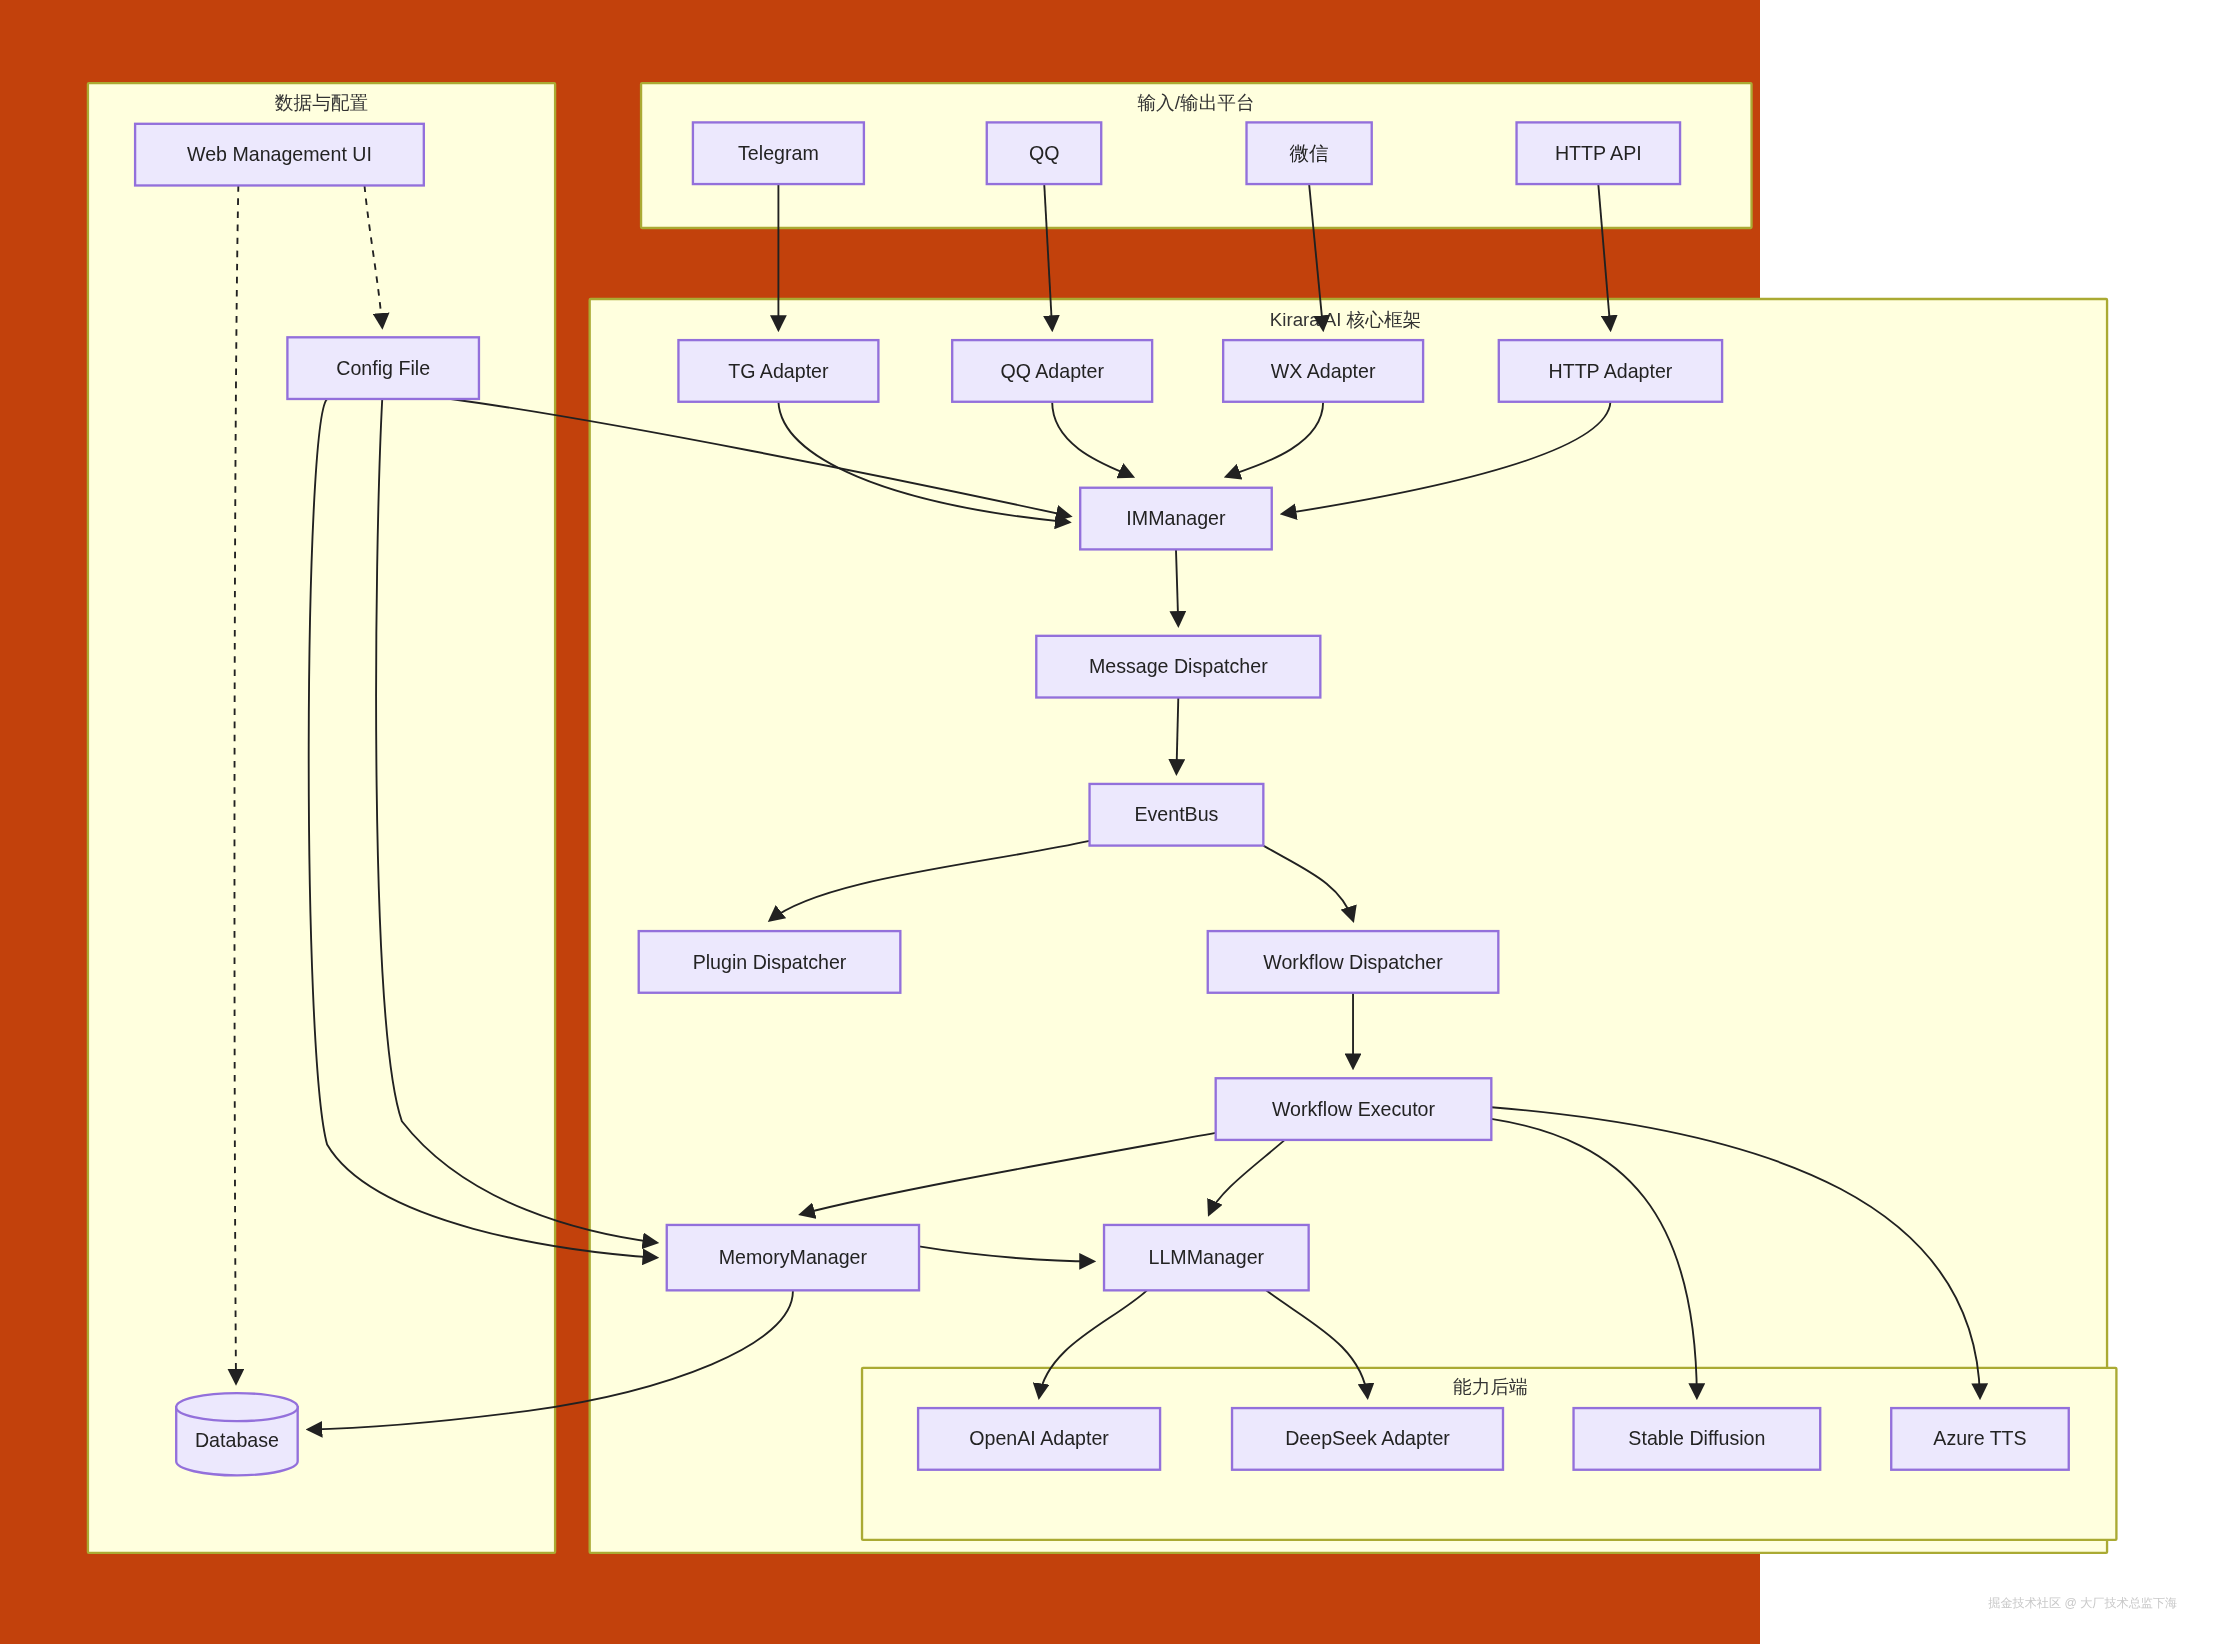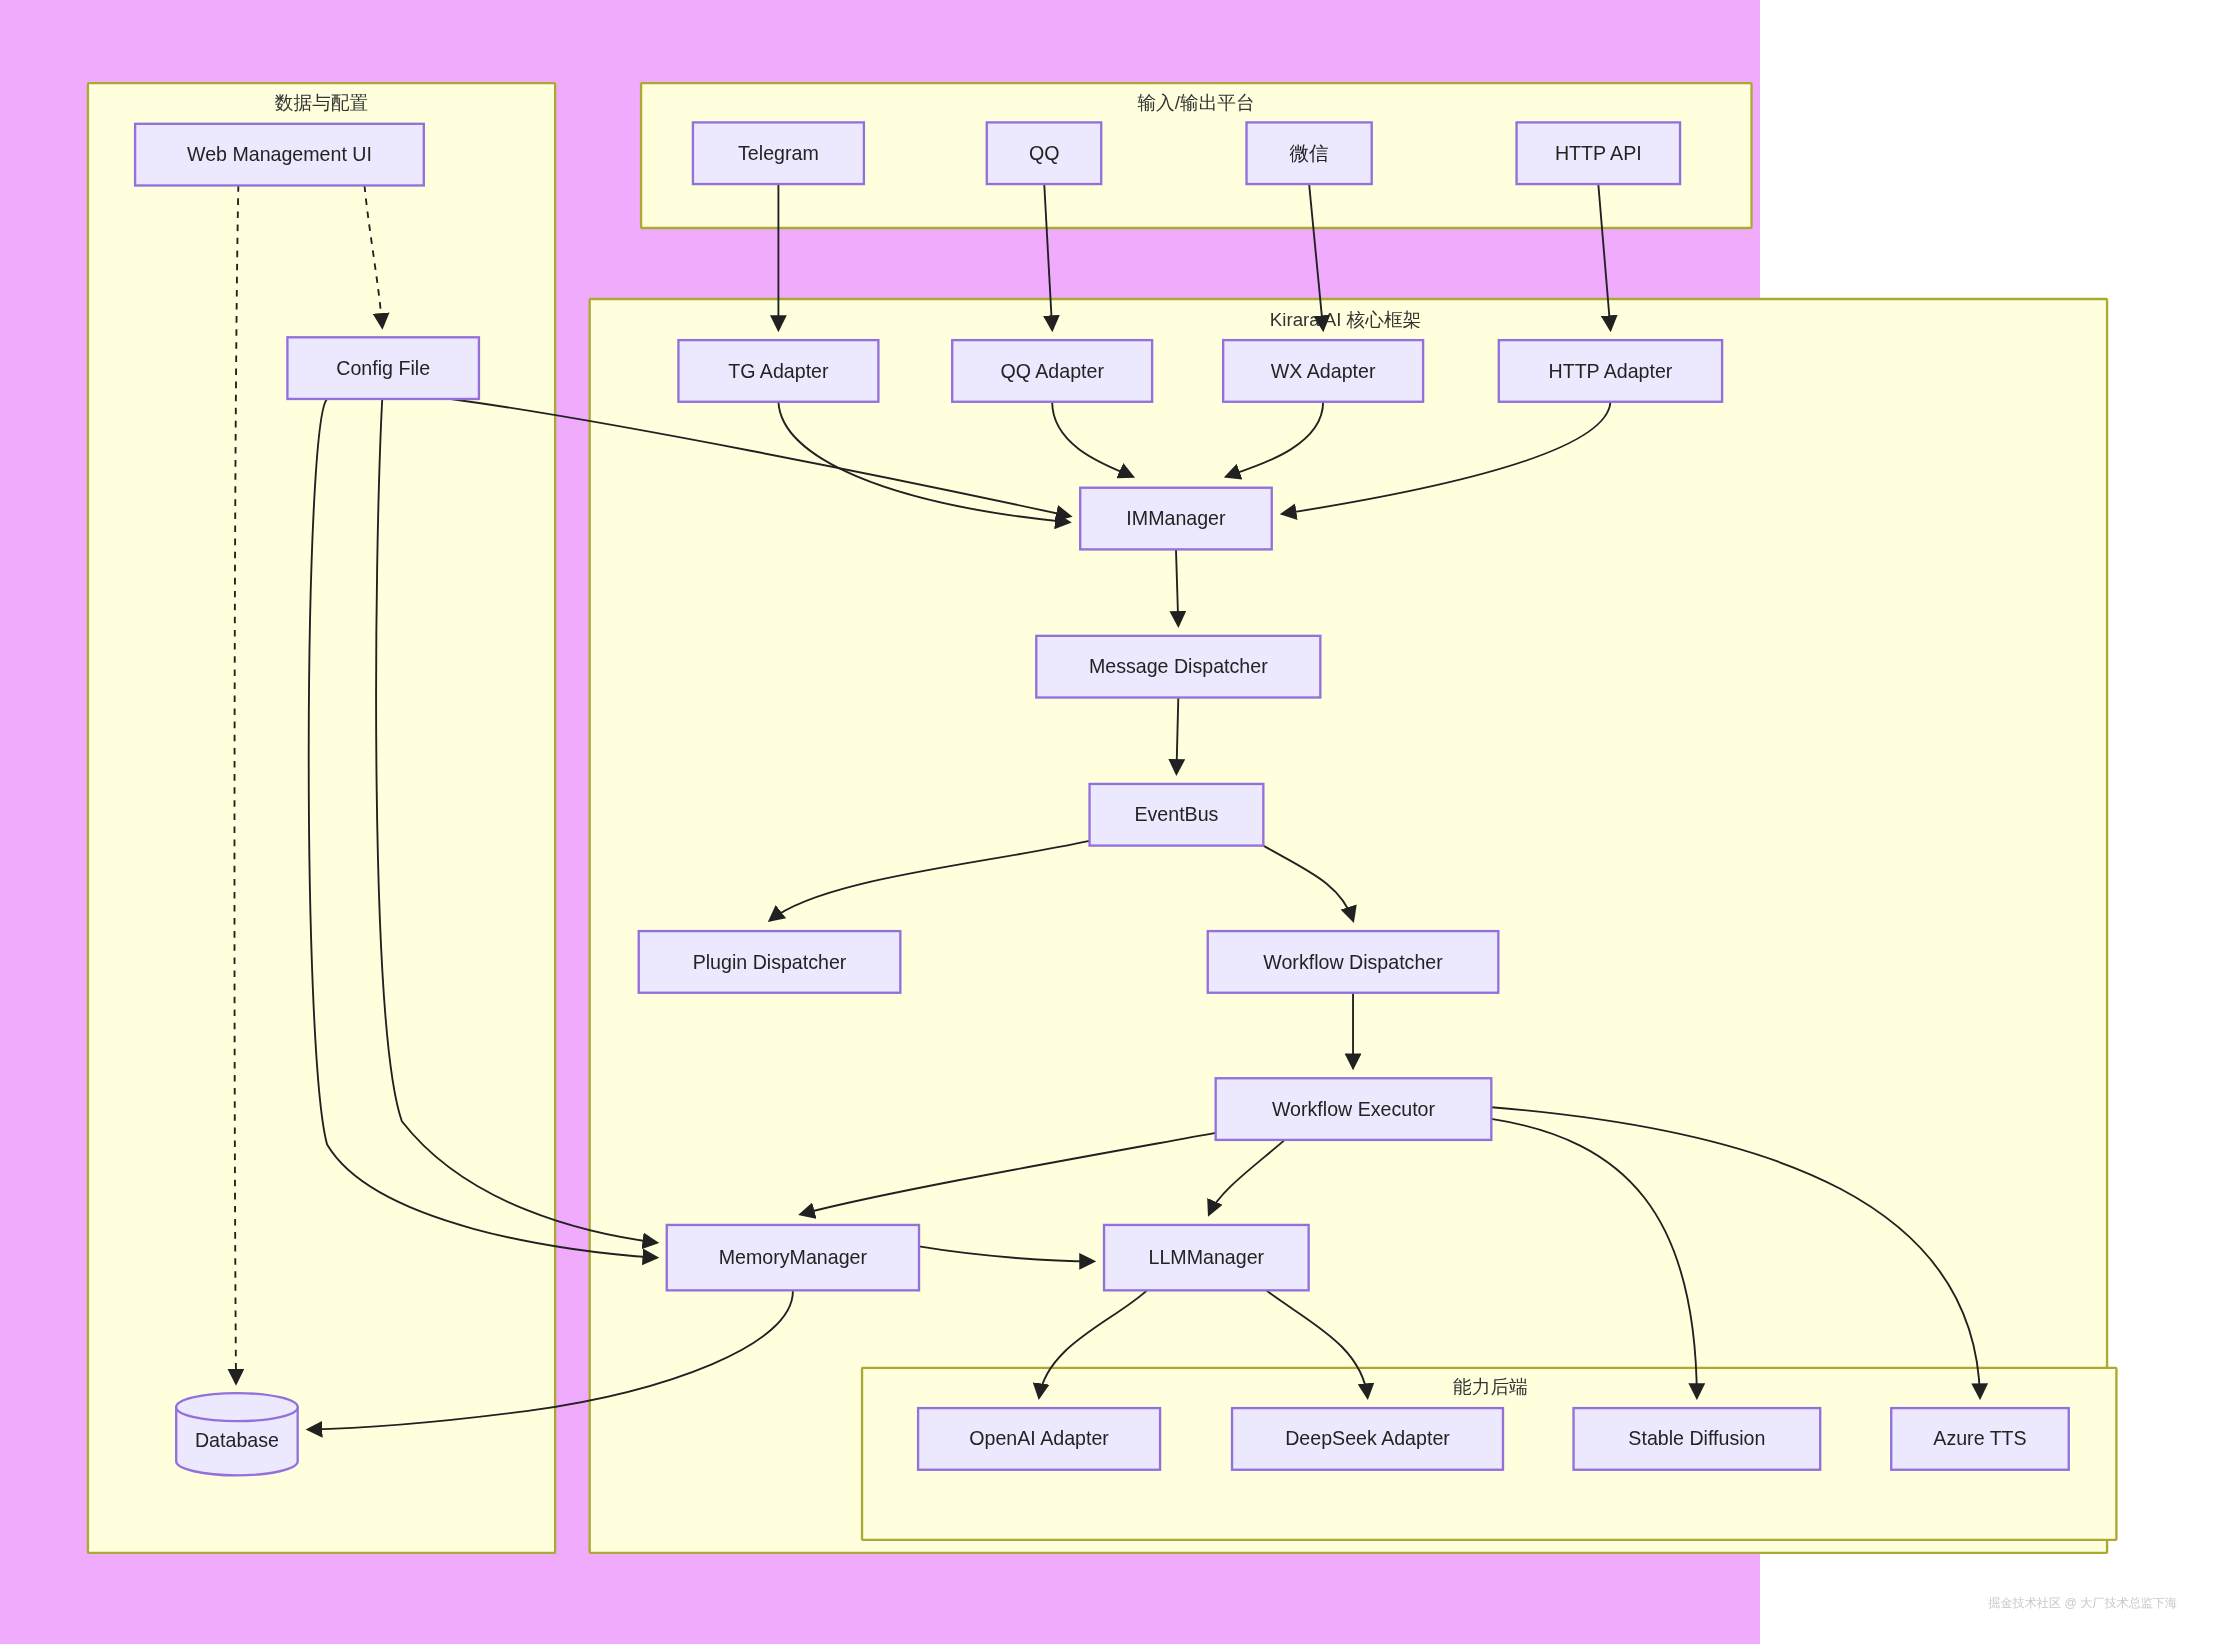--- a/index.html
+++ b/index.html
@@ -4,21 +4,21 @@
 <style>
   html, body {
     margin: 0;
     padding: 0;
     background: #ffffff;
   }
   #canvas-wrap {
     position: relative;
     width: 1760px;
     height: 1644px;
-    background: #f0abfc;
+    background: #c2410c;
     font-family: "Liberation Sans", sans-serif;
   }
   svg.diagram {
     display: block;
     width: 2216px;
     height: 1644px;
   }
   .cluster-rect {
     fill: #ffffde;
     stroke: #aaaa33;

